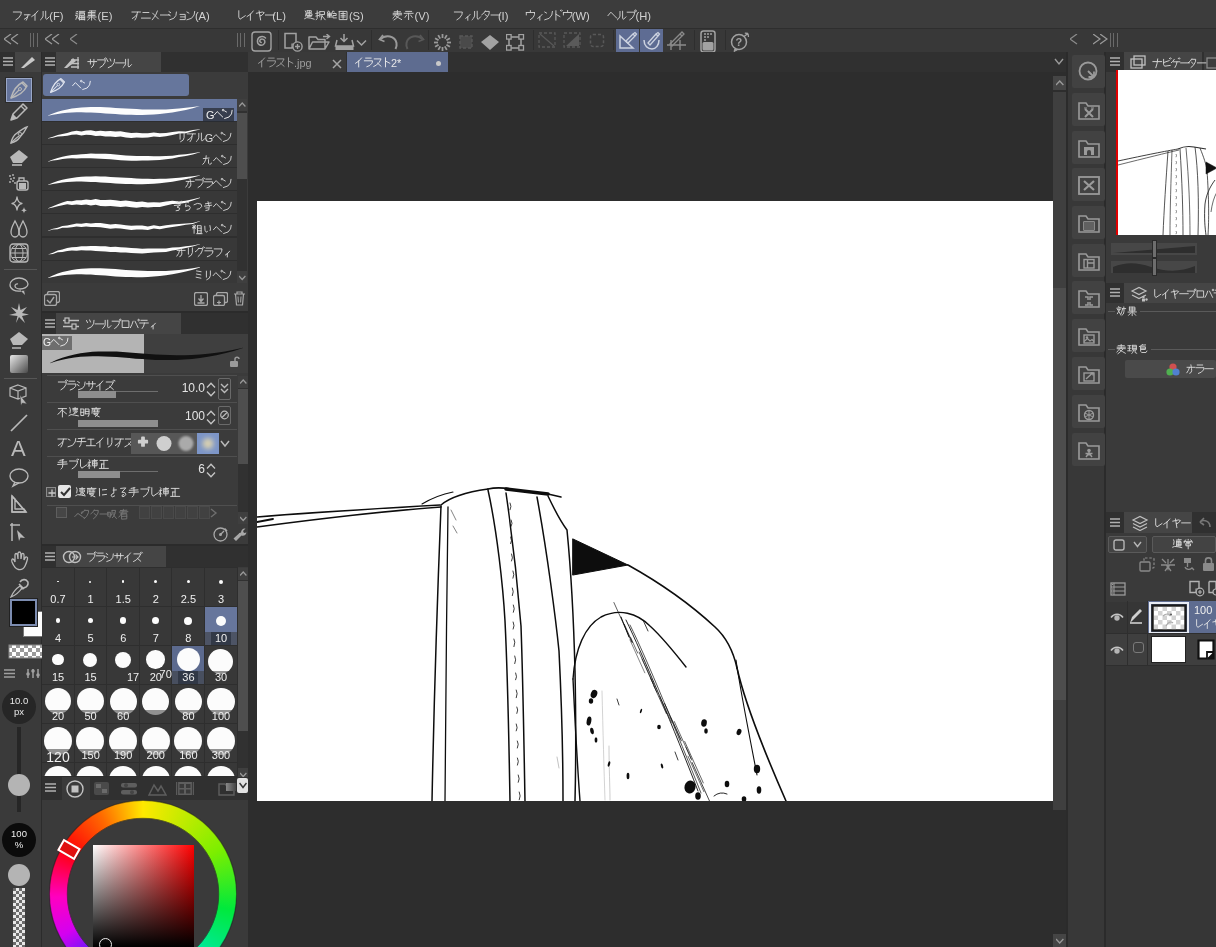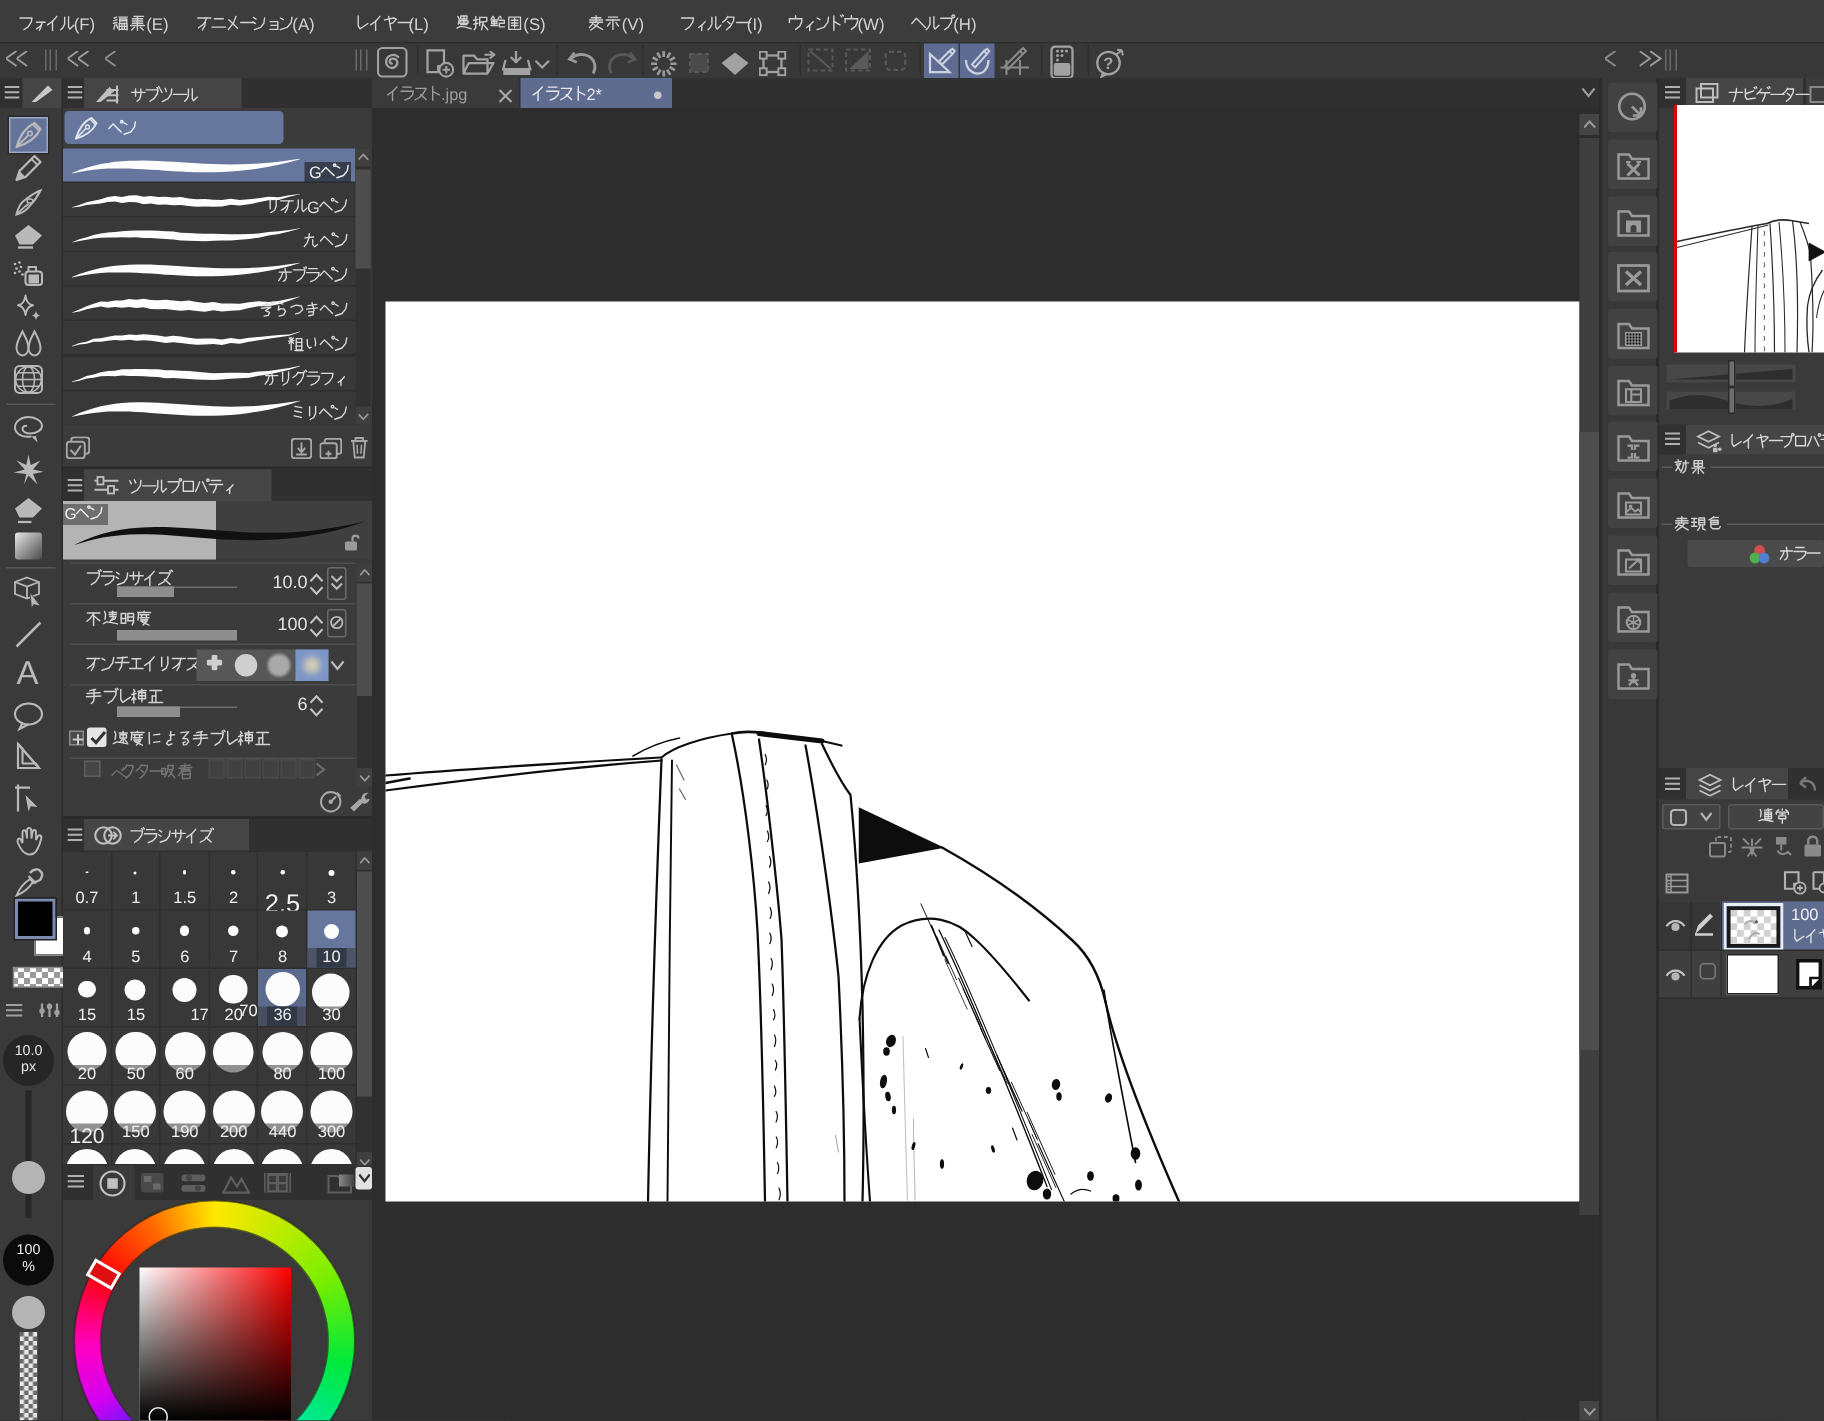--- a/index.html
+++ b/index.html
@@ -1175,21 +1175,21 @@
 <div class="abs" style="left:121.8px;top:580.2px;width:2.5px;height:2.5px;border-radius:50%;background:#fcfcfc;"></div>
 <div class="abs" style="left:107.2px;top:593px;width:31.6px;height:13px;background:rgba(56,56,56,0.55)"></div>
 <div class="abs" style="left:107.2px;top:593px;width:32px;height:13px;color:#f0f0f0;font-size:11px;text-align:center">1.5</div>
 <div class="abs" style="left:139.8px;top:568.0px;width:31.6px;height:38px;background:#383838;overflow:hidden"></div>
 <div class="abs" style="left:154.1px;top:580.0px;width:3.0px;height:3.0px;border-radius:50%;background:#fcfcfc;"></div>
 <div class="abs" style="left:139.8px;top:593px;width:31.6px;height:13px;background:rgba(56,56,56,0.55)"></div>
 <div class="abs" style="left:139.8px;top:593px;width:32px;height:13px;color:#f0f0f0;font-size:11px;text-align:center">2</div>
 <div class="abs" style="left:172.4px;top:568.0px;width:31.6px;height:38px;background:#383838;overflow:hidden"></div>
 <div class="abs" style="left:186.5px;top:579.8px;width:3.5px;height:3.5px;border-radius:50%;background:#fcfcfc;"></div>
 <div class="abs" style="left:172.4px;top:593px;width:31.6px;height:13px;background:rgba(56,56,56,0.55)"></div>
-<div class="abs" style="left:172.4px;top:593px;width:32px;height:13px;color:#f0f0f0;font-size:17px;text-align:center">2.5</div>
+<div class="abs" style="left:172.4px;top:593px;width:32px;height:13px;color:#f0f0f0;font-size:11px;text-align:center">2.5</div>
 <div class="abs" style="left:205.0px;top:568.0px;width:31.6px;height:38px;background:#383838;overflow:hidden"></div>
 <div class="abs" style="left:218.8px;top:579.5px;width:4.0px;height:4.0px;border-radius:50%;background:#fcfcfc;"></div>
 <div class="abs" style="left:205.0px;top:593px;width:31.6px;height:13px;background:rgba(56,56,56,0.55)"></div>
 <div class="abs" style="left:205.0px;top:593px;width:32px;height:13px;color:#f0f0f0;font-size:11px;text-align:center">3</div>
 <div class="abs" style="left:42.0px;top:607.0px;width:31.6px;height:38px;background:#383838;overflow:hidden"></div>
 <div class="abs" style="left:55.5px;top:618.2px;width:4.5px;height:4.5px;border-radius:50%;background:#fcfcfc;"></div>
 <div class="abs" style="left:42.0px;top:632px;width:31.6px;height:13px;background:rgba(56,56,56,0.55)"></div>
 <div class="abs" style="left:42.0px;top:632px;width:32px;height:13px;color:#f0f0f0;font-size:11px;text-align:center">4</div>
 <div class="abs" style="left:74.6px;top:607.0px;width:31.6px;height:38px;background:#383838;overflow:hidden"></div>
 <div class="abs" style="left:87.6px;top:617.8px;width:5.5px;height:5.5px;border-radius:50%;background:#fcfcfc;"></div>
@@ -1273,21 +1273,21 @@
 <div class="abs" style="left:109.0px;top:726.5px;width:28.0px;height:28.0px;border-radius:50%;background:#fcfcfc;"></div>
 <div class="abs" style="left:107.2px;top:749px;width:31.6px;height:13px;background:rgba(56,56,56,0.55)"></div>
 <div class="abs" style="left:107.2px;top:749px;width:32px;height:13px;color:#f0f0f0;font-size:11px;text-align:center">190</div>
 <div class="abs" style="left:139.8px;top:724.0px;width:31.6px;height:38px;background:#383838;overflow:hidden"></div>
 <div class="abs" style="left:141.6px;top:726.5px;width:28.0px;height:28.0px;border-radius:50%;background:#fcfcfc;"></div>
 <div class="abs" style="left:139.8px;top:749px;width:31.6px;height:13px;background:rgba(56,56,56,0.55)"></div>
 <div class="abs" style="left:139.8px;top:749px;width:32px;height:13px;color:#f0f0f0;font-size:11px;text-align:center">200</div>
 <div class="abs" style="left:172.4px;top:724.0px;width:31.6px;height:38px;background:#383838;overflow:hidden"></div>
 <div class="abs" style="left:174.2px;top:726.5px;width:28.0px;height:28.0px;border-radius:50%;background:#fcfcfc;"></div>
 <div class="abs" style="left:172.4px;top:749px;width:31.6px;height:13px;background:rgba(56,56,56,0.55)"></div>
-<div class="abs" style="left:172.4px;top:749px;width:32px;height:13px;color:#f0f0f0;font-size:11px;text-align:center">440</div>
+<div class="abs" style="left:172.4px;top:749px;width:32px;height:13px;color:#f0f0f0;font-size:11px;text-align:center">160</div>
 <div class="abs" style="left:205.0px;top:724.0px;width:31.6px;height:38px;background:#383838;overflow:hidden"></div>
 <div class="abs" style="left:206.8px;top:726.5px;width:28.0px;height:28.0px;border-radius:50%;background:#fcfcfc;"></div>
 <div class="abs" style="left:205.0px;top:749px;width:31.6px;height:13px;background:rgba(56,56,56,0.55)"></div>
 <div class="abs" style="left:205.0px;top:749px;width:32px;height:13px;color:#f0f0f0;font-size:11px;text-align:center">300</div>
 <div class="abs" style="left:42.0px;top:763.0px;width:31.6px;height:13px;background:#383838;overflow:hidden"></div>
 <div class="abs" style="left:43.8px;top:765.5px;width:28.0px;height:28.0px;border-radius:50%;background:#fcfcfc;clip-path:inset(-1px -1px 17.5px -1px);"></div>
 <div class="abs" style="left:74.6px;top:763.0px;width:31.6px;height:13px;background:#383838;overflow:hidden"></div>
 <div class="abs" style="left:76.4px;top:765.5px;width:28.0px;height:28.0px;border-radius:50%;background:#fcfcfc;clip-path:inset(-1px -1px 17.5px -1px);"></div>
 <div class="abs" style="left:107.2px;top:763.0px;width:31.6px;height:13px;background:#383838;overflow:hidden"></div>
 <div class="abs" style="left:109.0px;top:765.5px;width:28.0px;height:28.0px;border-radius:50%;background:#fcfcfc;clip-path:inset(-1px -1px 17.5px -1px);"></div>

